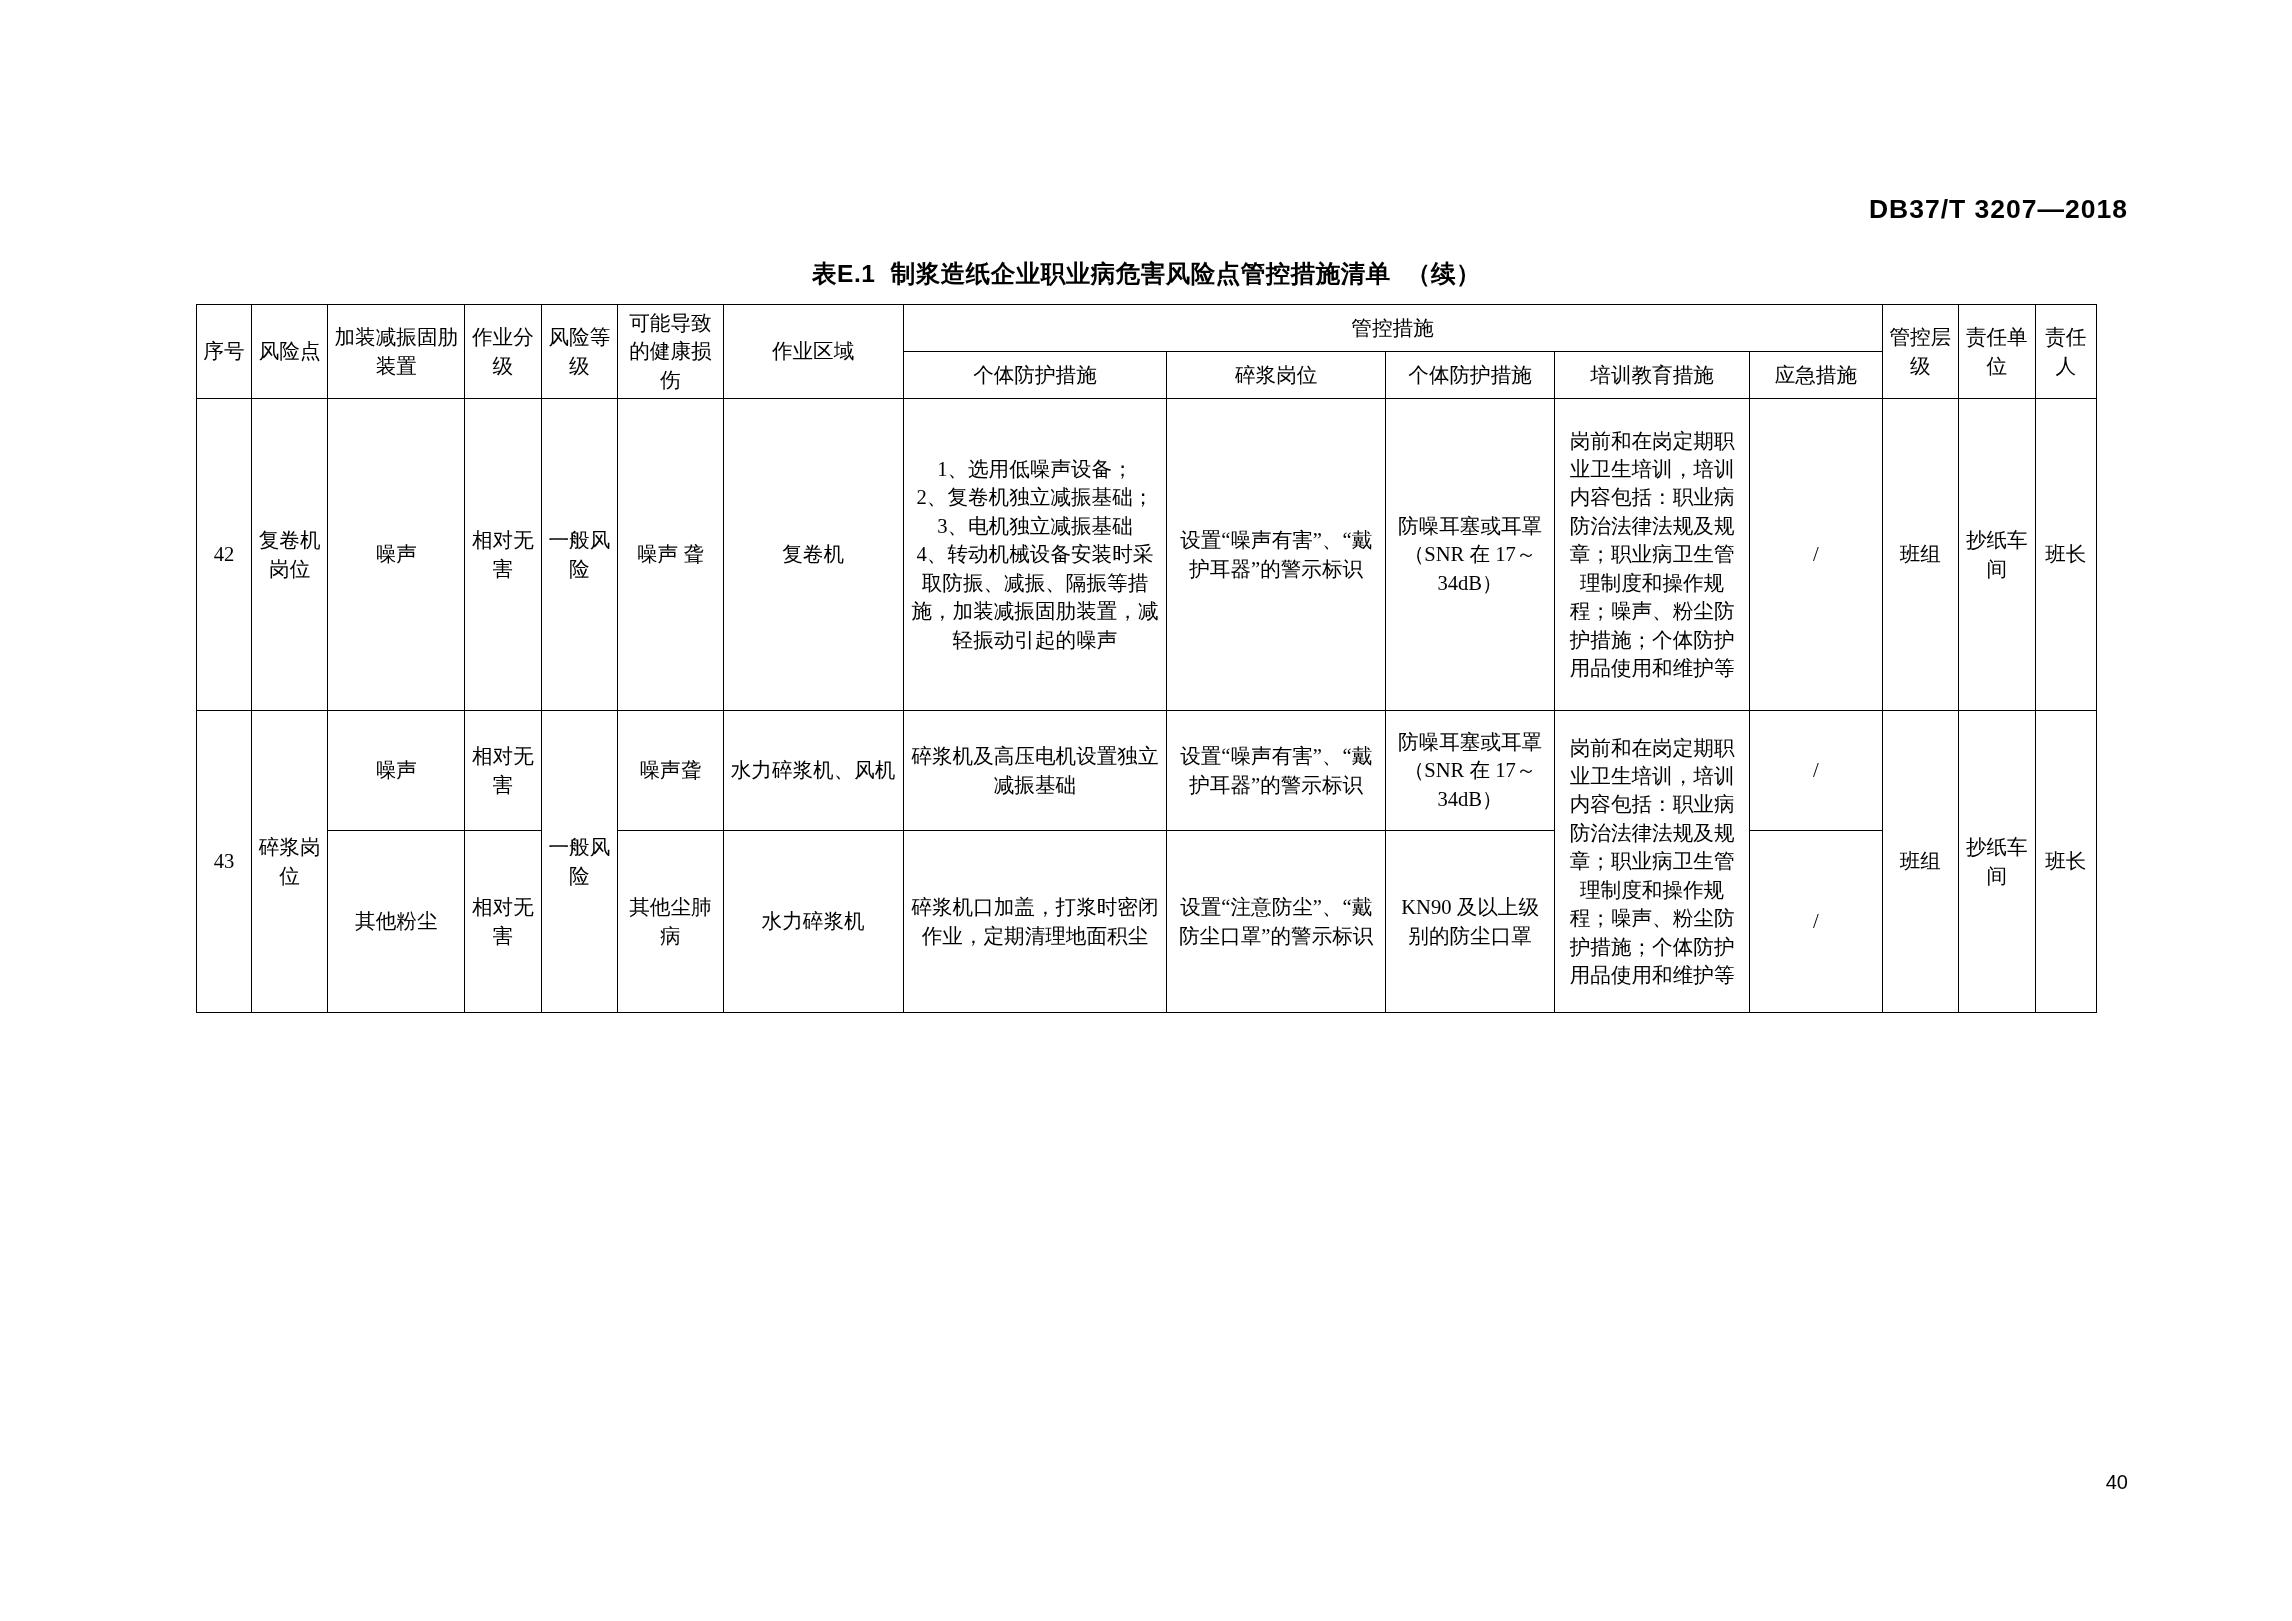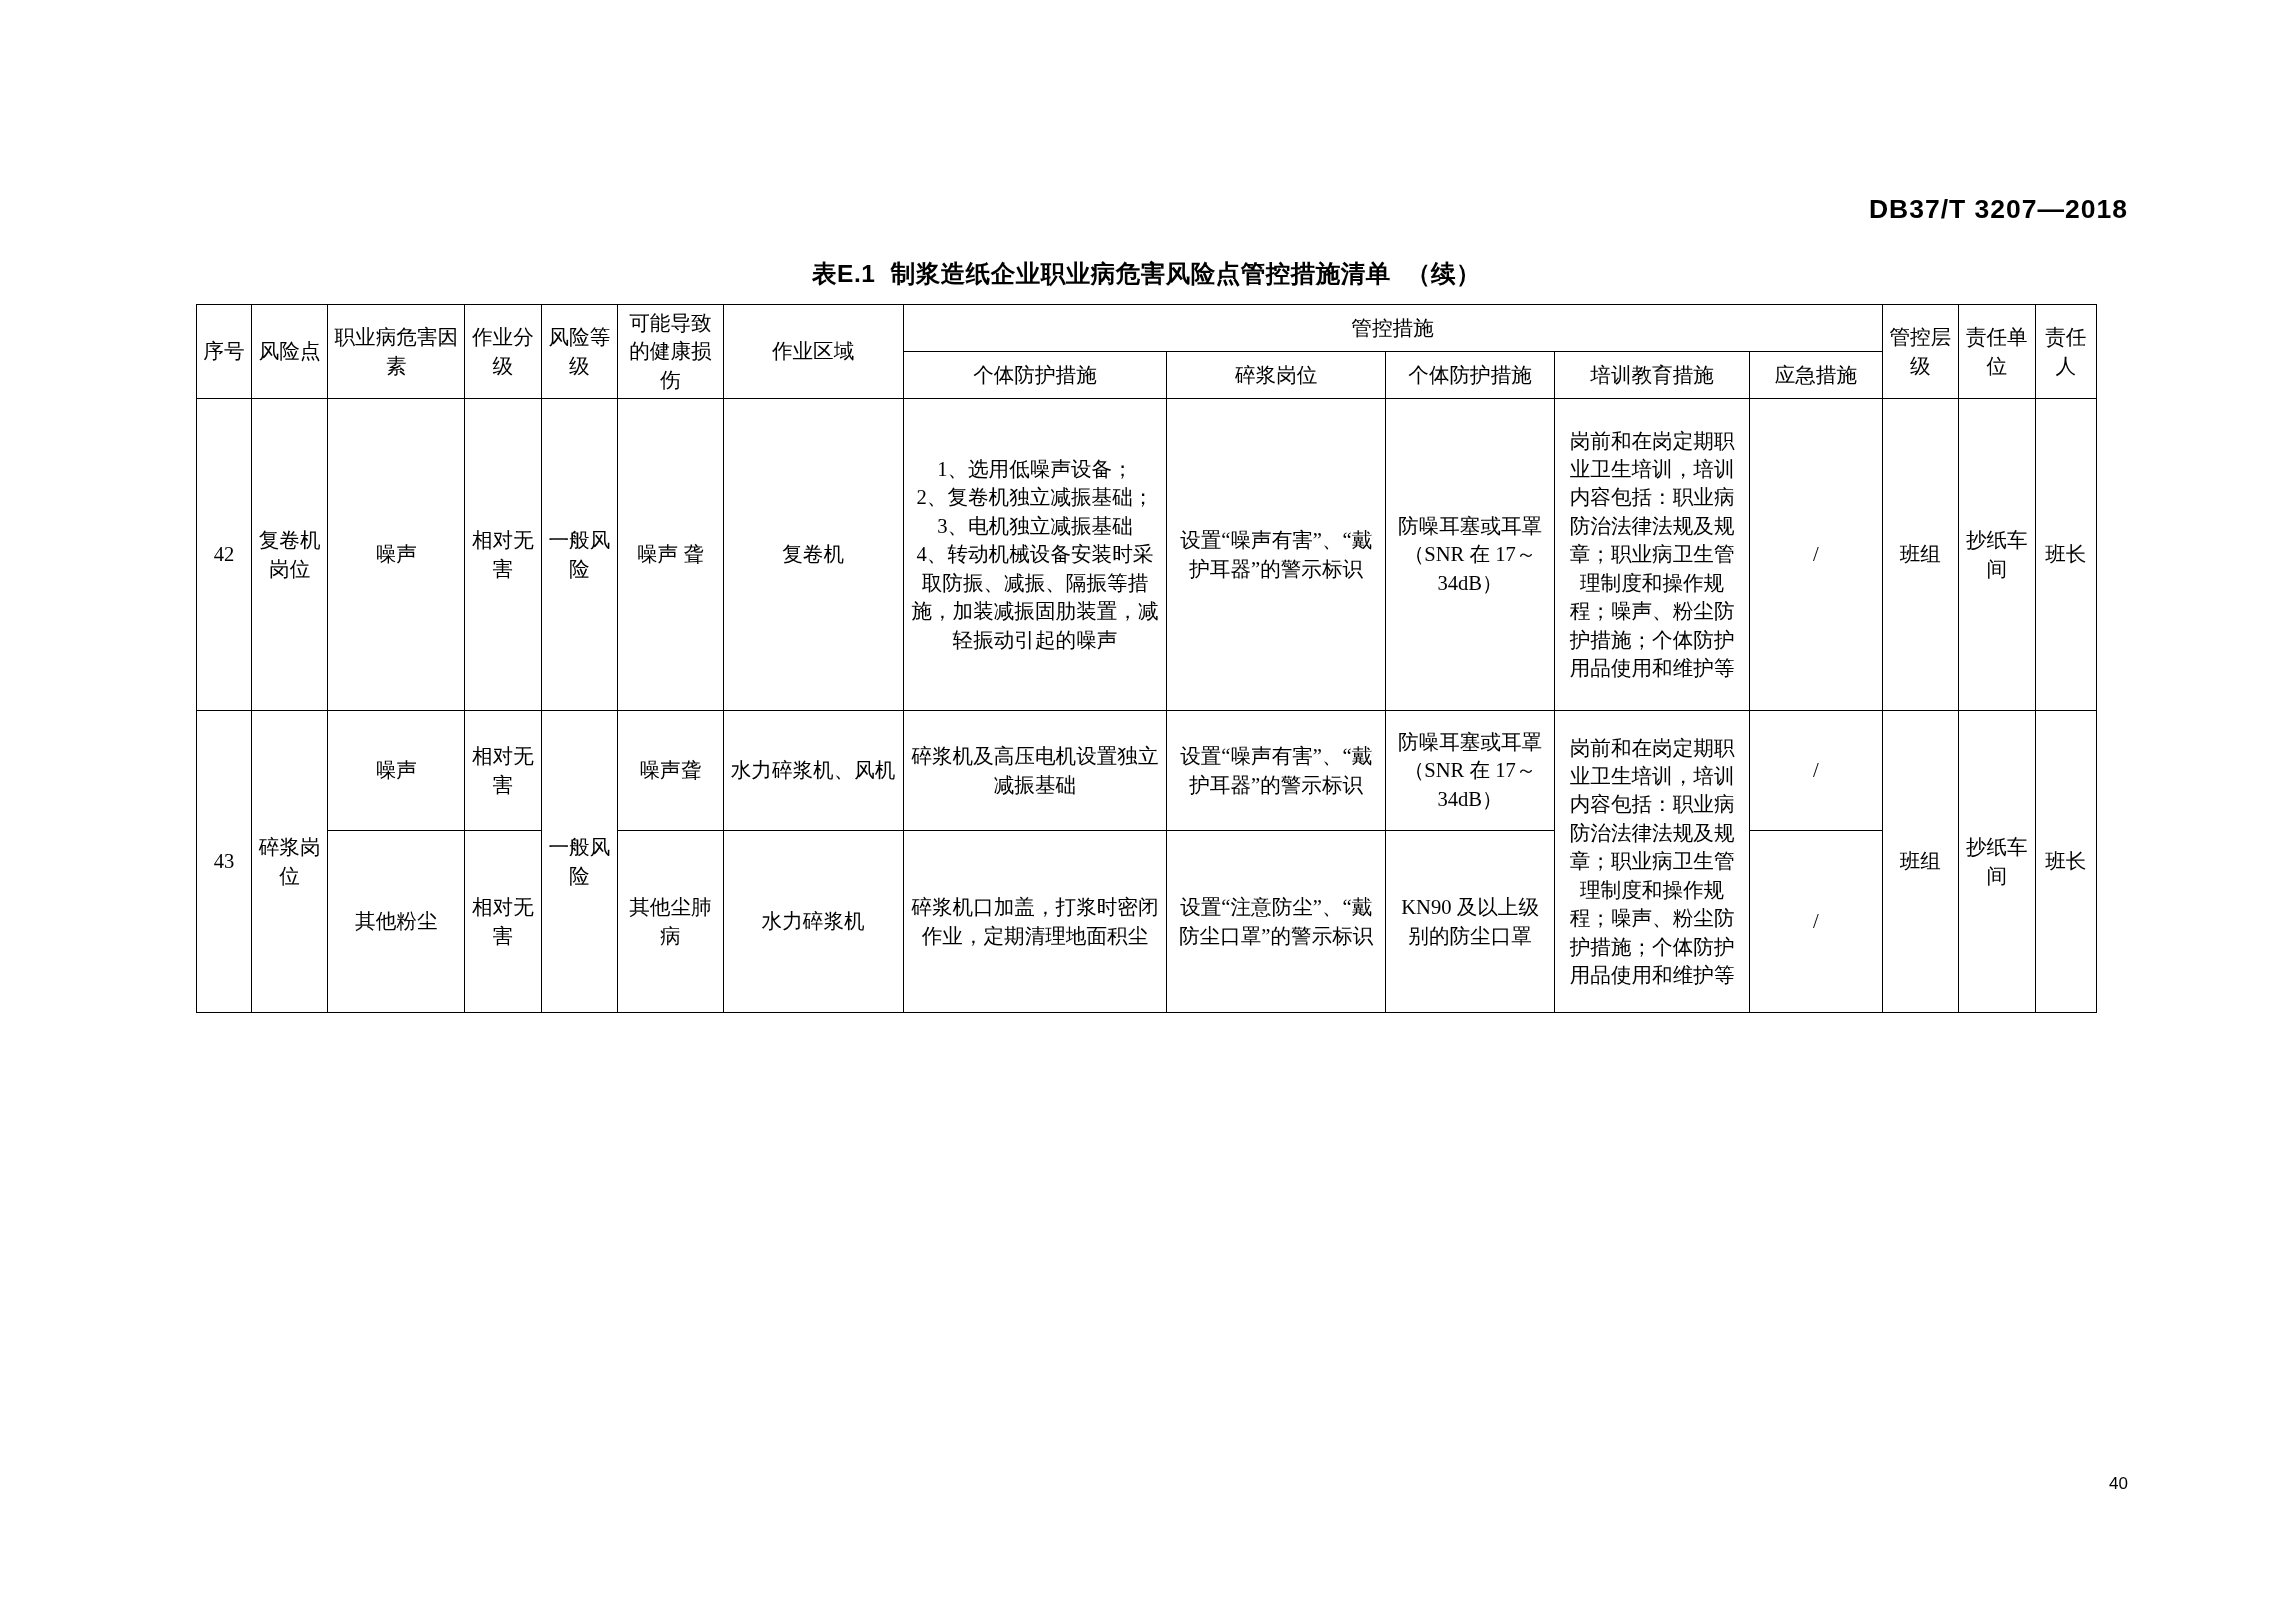--- a/index.html
+++ b/index.html
@@ -69,21 +69,21 @@
   .lft { text-align: center; }
   .vtop { vertical-align: top; }
   .hdr td {
     text-align: center;
     font-size: 20.6px;
   }
   .pagenum {
     position: absolute;
     bottom: 127px;
     right: 165px;
-    font-size: 17px;
+    font-size: 20px;
     font-family: "Liberation Sans", sans-serif;
   }
 </style>
 </head>
 <body>
 
 <div class="page">
 
   <div class="header-std">DB37/T 3207—2018</div>
 
@@ -110,21 +110,21 @@
         <col style="width:123px">
         <col style="width:71px">
         <col style="width:71px">
         <col style="width:57px">
       </colgroup>
 
       <tbody>
           <tr class="hdr">
         <td rowspan="2" class="ctr">序号</td>
         <td rowspan="2" class="ctr">风险点</td>
-        <td rowspan="2" class="ctr">职业病危害因素</td>
+        <td rowspan="2" class="ctr">加装减振固肋装置</td>
         <td rowspan="2" class="ctr">作业分级</td>
         <td rowspan="2" class="ctr">风险等级</td>
         <td rowspan="2" class="ctr">可能导致的健康损伤</td>
         <td rowspan="2" class="ctr">作业区域</td>
         <td colspan="5" class="ctr">管控措施</td>
         <td rowspan="2" class="ctr">管控层级</td>
         <td rowspan="2" class="ctr">责任单位</td>
         <td rowspan="2" class="ctr">责任人</td>
       </tr>
       <tr class="hdr">

